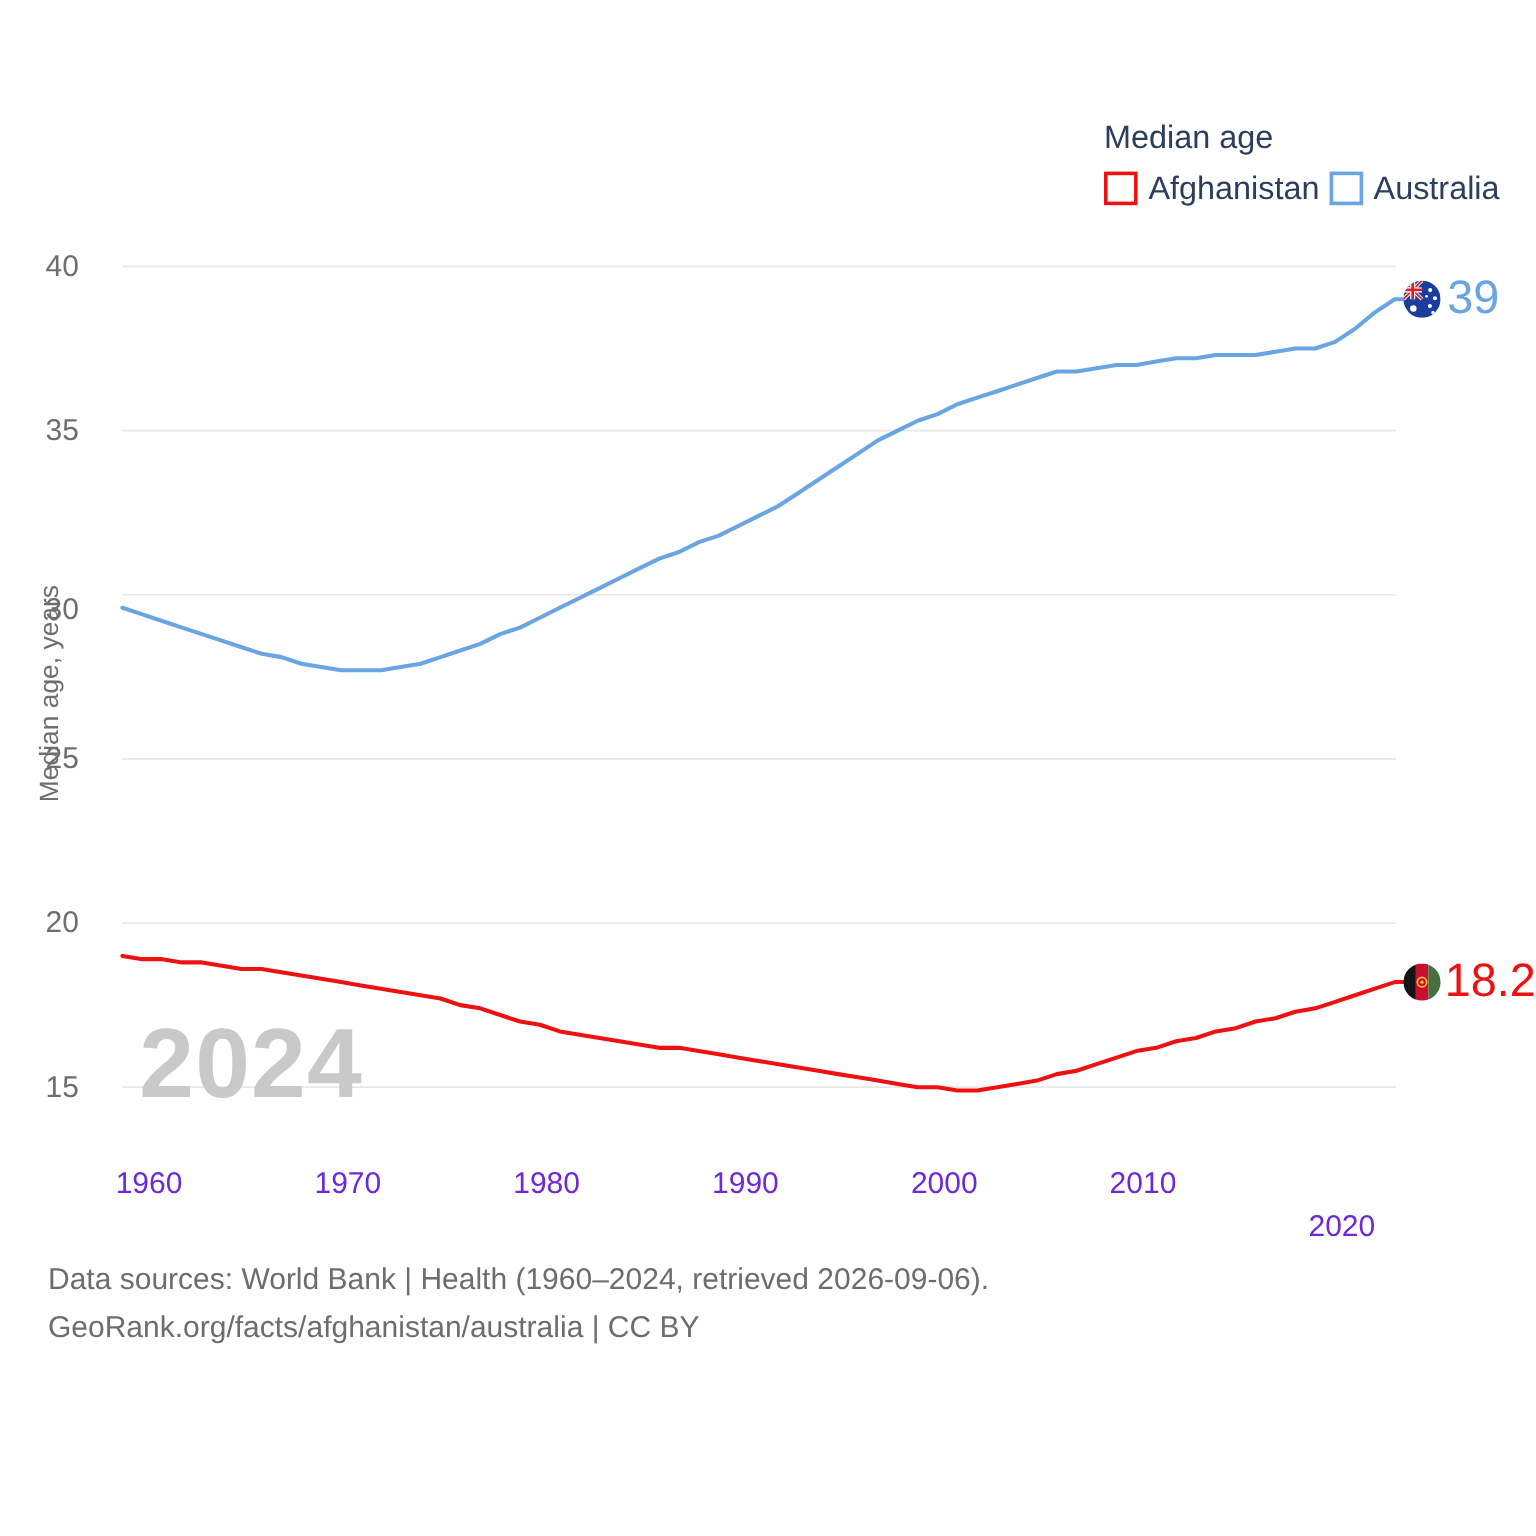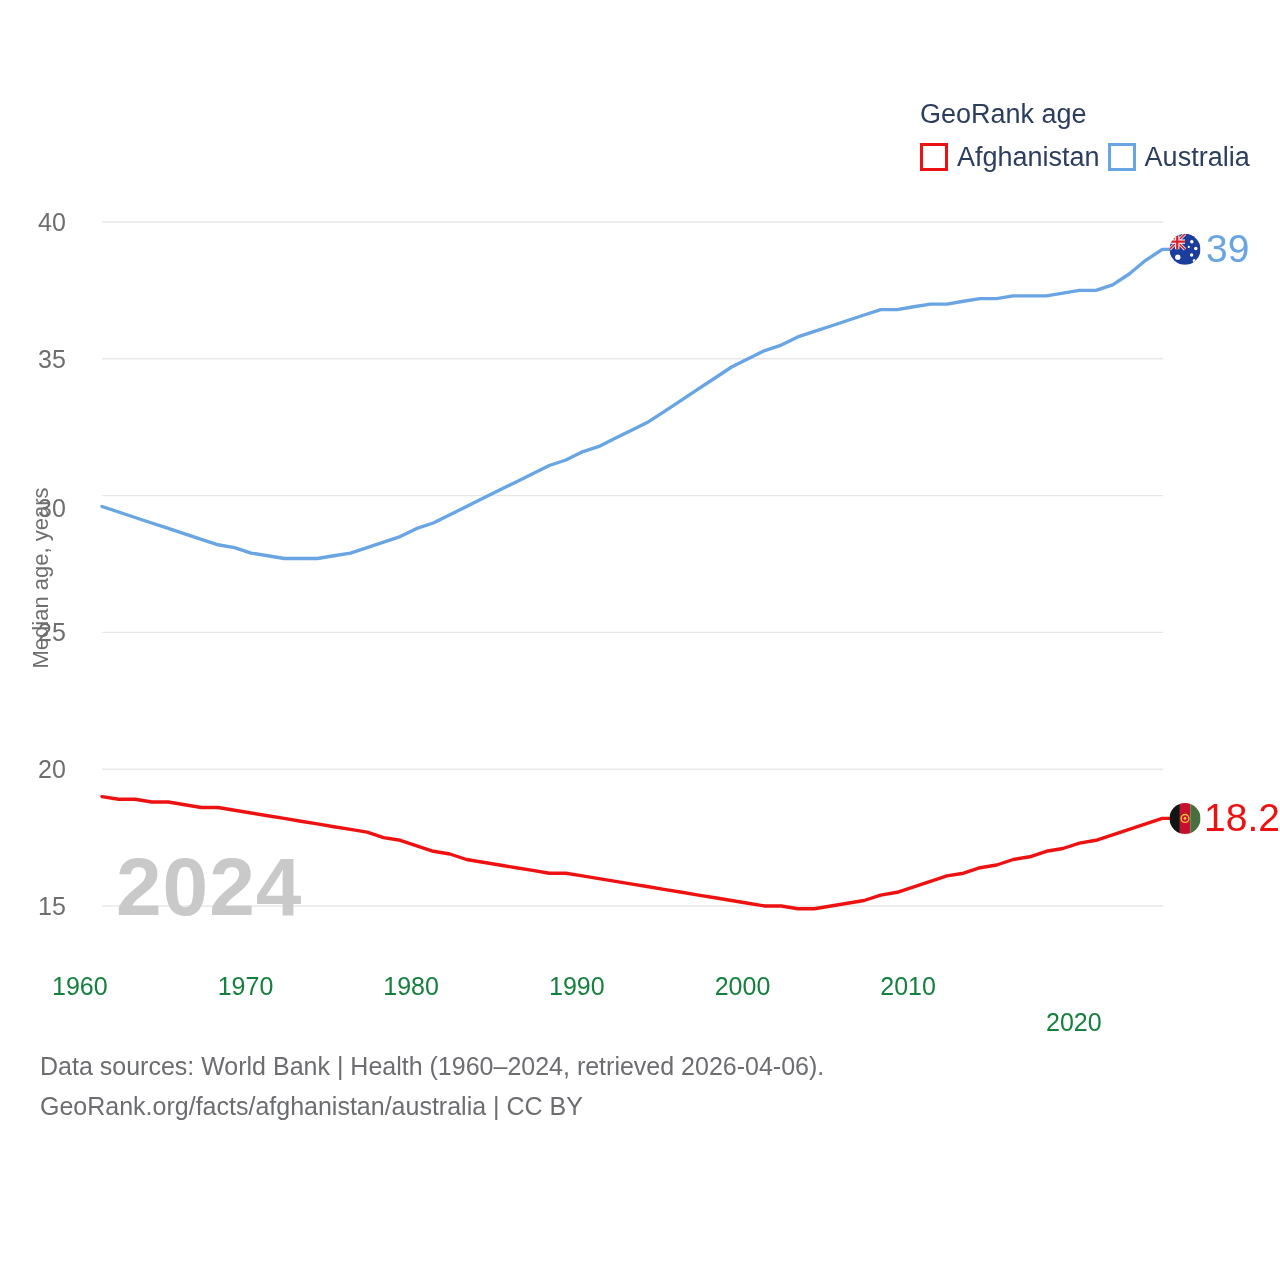--- a/index.html
+++ b/index.html
@@ -11,21 +11,21 @@
   .legend{position:absolute;left:920px;top:99px;}
   .legend-title{font-size:27px;color:#2c3e5d;margin-bottom:13px;}
   .legend-row{display:flex;align-items:center;gap:8px;}
   .legend-item{display:flex;align-items:center;cursor:pointer;}
   .legend-swatch{width:22px;height:22px;background:#fff;border:3px solid #000;margin-right:9px;flex:0 0 auto;}
   .legend-swatch.afg{border-color:#ee1111;}
   .legend-swatch.aus{border-color:#68a5e2;}
   .legend-label{font-size:27px;color:#2c3e5d;line-height:1;}
   
   .ytick{position:absolute;left:38px;width:60px;text-align:left;font-size:25px;color:#6e6e6e;line-height:28px;}
-  .xtick{position:absolute;width:100px;text-align:left;font-size:25px;color:#15803d;top:973px;line-height:26px;}
+  .xtick{position:absolute;width:100px;text-align:right;font-size:25px;color:#6d28d9;top:973px;line-height:26px;}
   .y-axis-title{
     position:absolute;left:41px;top:578px;transform:translate(-50%,-50%) rotate(-90deg);
     font-size:22px;color:#6e6e6e;white-space:nowrap;
   }
   
   .watermark{
     position:absolute;left:116px;top:846px;font-size:82px;font-weight:700;
     color:#c9c9c9;letter-spacing:1px;pointer-events:none;line-height:1;
   }
   
@@ -36,21 +36,21 @@
   .footer{position:absolute;left:40px;top:1046px;font-size:25px;color:#6b6d70;line-height:40px;}
   svg.plot{position:absolute;left:0;top:0;}
   .gridline{stroke:#e7e7e7;stroke-width:1.4;}
 </style>
 </head>
 <body>
 
 <div class="page">
 
   <div class="legend">
-    <div class="legend-title">GeoRank age</div>
+    <div class="legend-title">Median age</div>
     <div class="legend-row">
       <div class="legend-item">
         <span class="legend-swatch afg"></span>
         <span class="legend-label">Afghanistan</span>
       </div>
       <div class="legend-item">
         <span class="legend-swatch aus"></span>
         <span class="legend-label">Australia</span>
       </div>
     </div>
@@ -126,17 +126,17 @@
       </g>
     </g>
   </svg>
 
   <div class="watermark">2024</div>
 
   <div class="end-label afg" id="end-label-afghanistan" style="top: 803.448px;">18.2</div>
   <div class="end-label aus" id="end-label-australia" style="top: 234.36px;">39</div>
 
   <div class="footer">
-    <div>Data sources: World Bank | Health (1960–2024, retrieved 2026-04-06).</div>
+    <div>Data sources: World Bank | Health (1960–2024, retrieved 2026-09-06).</div>
     <div>GeoRank.org/facts/afghanistan/australia | CC BY</div>
   </div>
 
 </div>
 
 </body></html>

